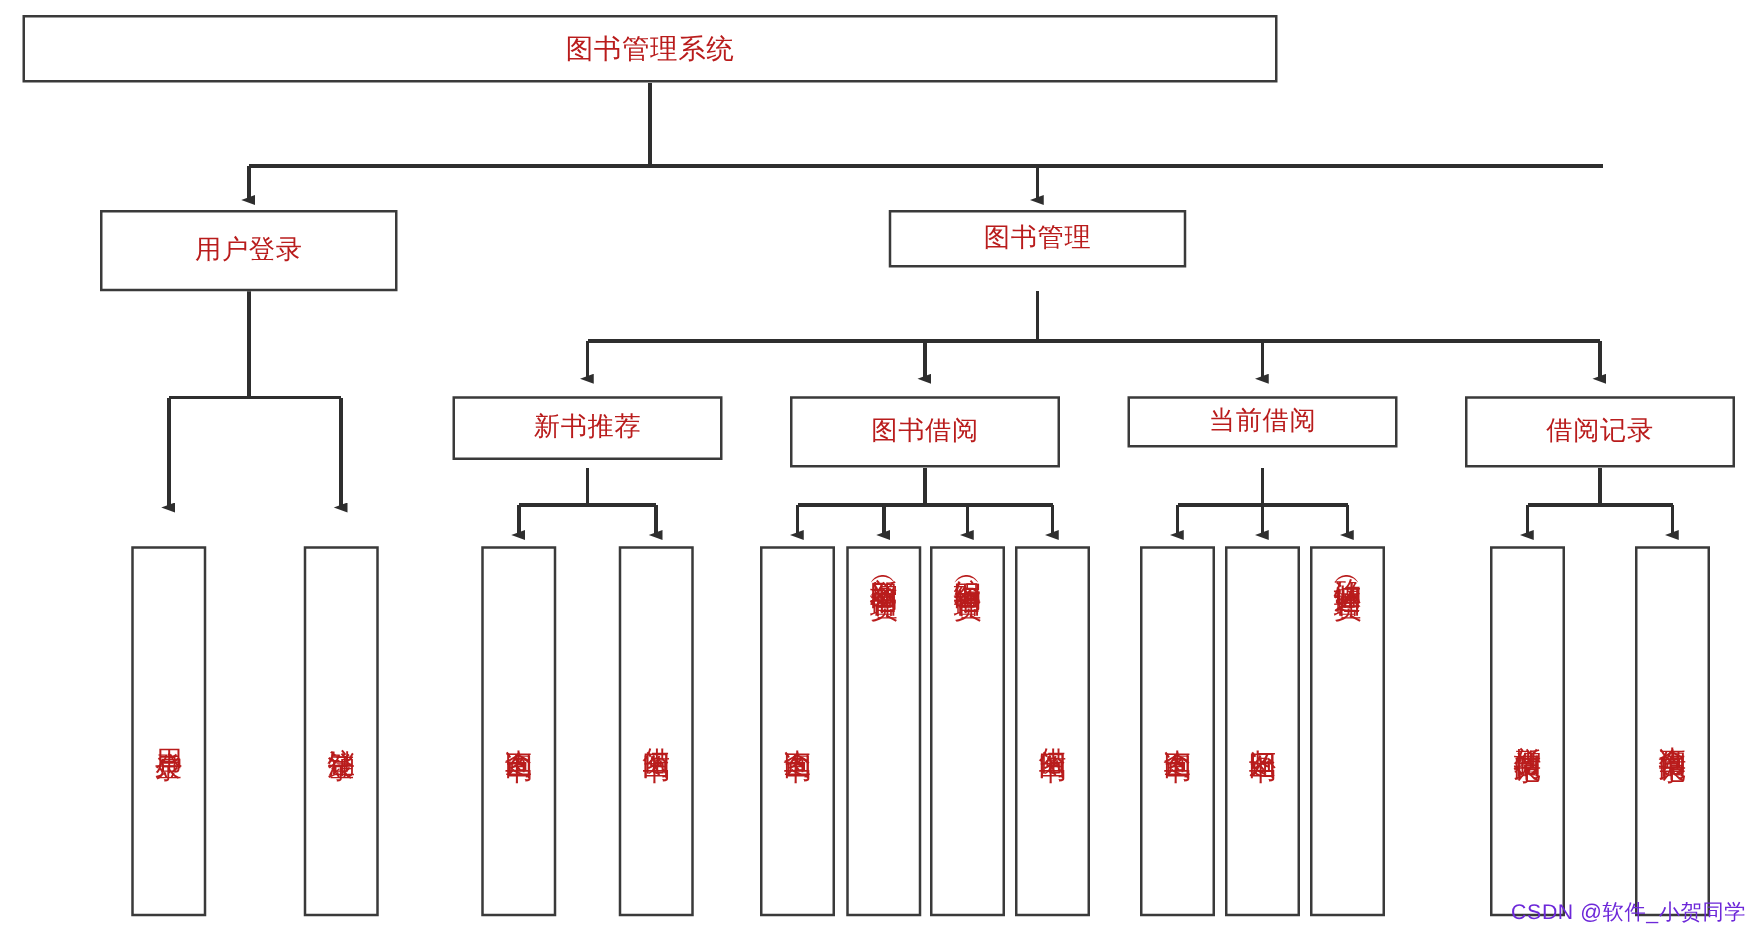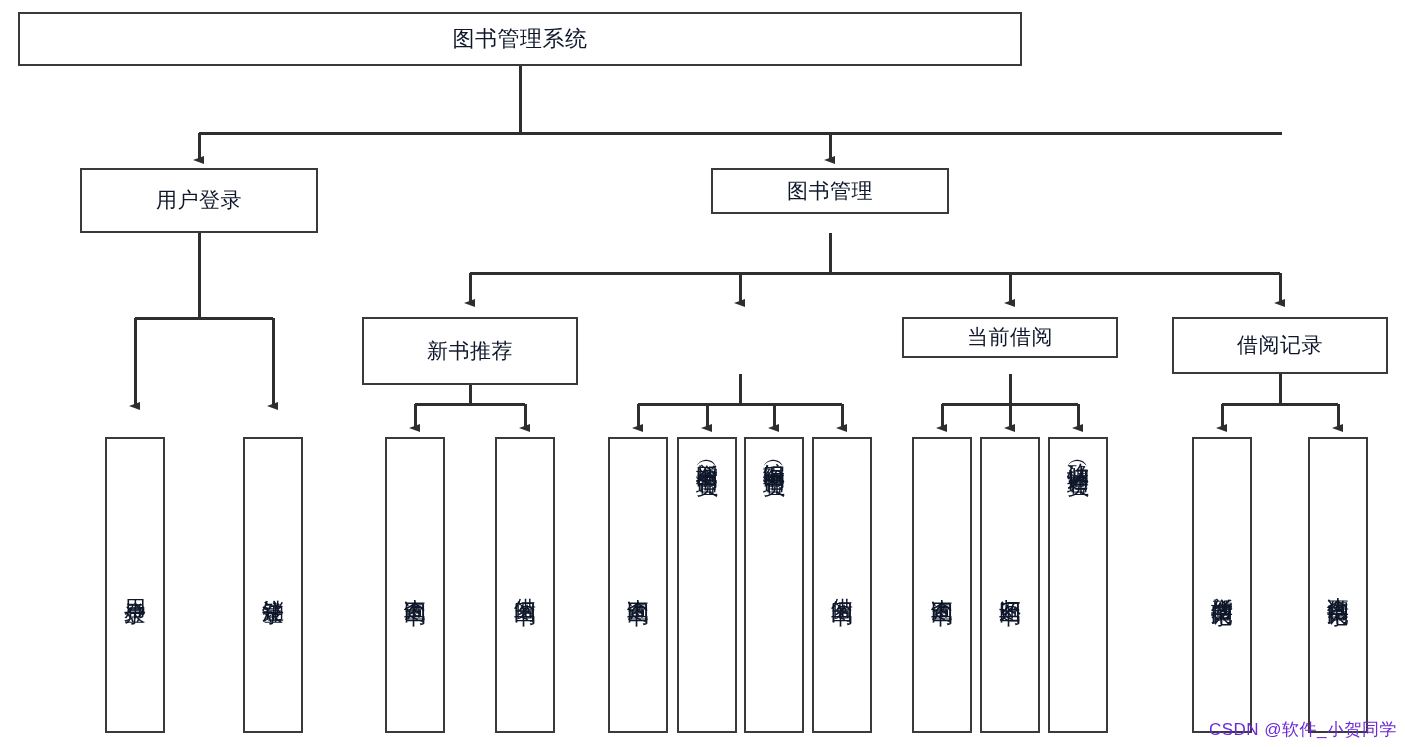--- a/index.html
+++ b/index.html
@@ -11,21 +11,21 @@
   }
   #canvas{position:absolute;left:0;top:0;width:1405px;height:747px;}
   svg.wires{position:absolute;left:0;top:0;width:1405px;height:747px;pointer-events:none;}
 
   .node{
     position:absolute;
     box-sizing:border-box;
     background:#ffffff;
     border:2px solid #3a3a3a;
     display:flex;align-items:center;justify-content:center;
-    color:#0f172a;
+    color:#b91c1c;
   }
   .node .txt{
     display:block;
     text-align:center;
     line-height:1.25;
     letter-spacing:.5px;
   }
   
   .node.h .txt{font-size:21px;}
   .node.root .txt{font-size:22px;}
@@ -116,22 +116,25 @@
     <span class="txt">图书管理系统</span>
   </div>
 
   <div class="node h" style="left:80px;top:168px;width:238px;height:65px;">
     <span class="txt">用户登录</span>
   </div>
   <div class="node h" style="left:711px;top:168px;width:238px;height:46px;">
     <span class="txt">图书管理</span>
   </div>
 
-  <div class="node h" style="left:362px;top:317px;width:216px;height:68px;">
+  <div class="node h" style="left:362px;top:317px;width:216px;height:51px;">
     <span class="txt">新书推荐</span>
+  </div>
+  <div class="node h" style="left:632px;top:317px;width:216px;height:57px;">
+    <span class="txt">图书借阅</span>
   </div>
   <div class="node h" style="left:902px;top:317px;width:216px;height:41px;">
     <span class="txt">当前借阅</span>
   </div>
   <div class="node h" style="left:1172px;top:317px;width:216px;height:57px;">
     <span class="txt">借阅记录</span>
   </div>
 
   <div class="node v center" style="left:105px;top:437px;width:60px;height:296px;">
     <span class="txt">用户登录</span>

